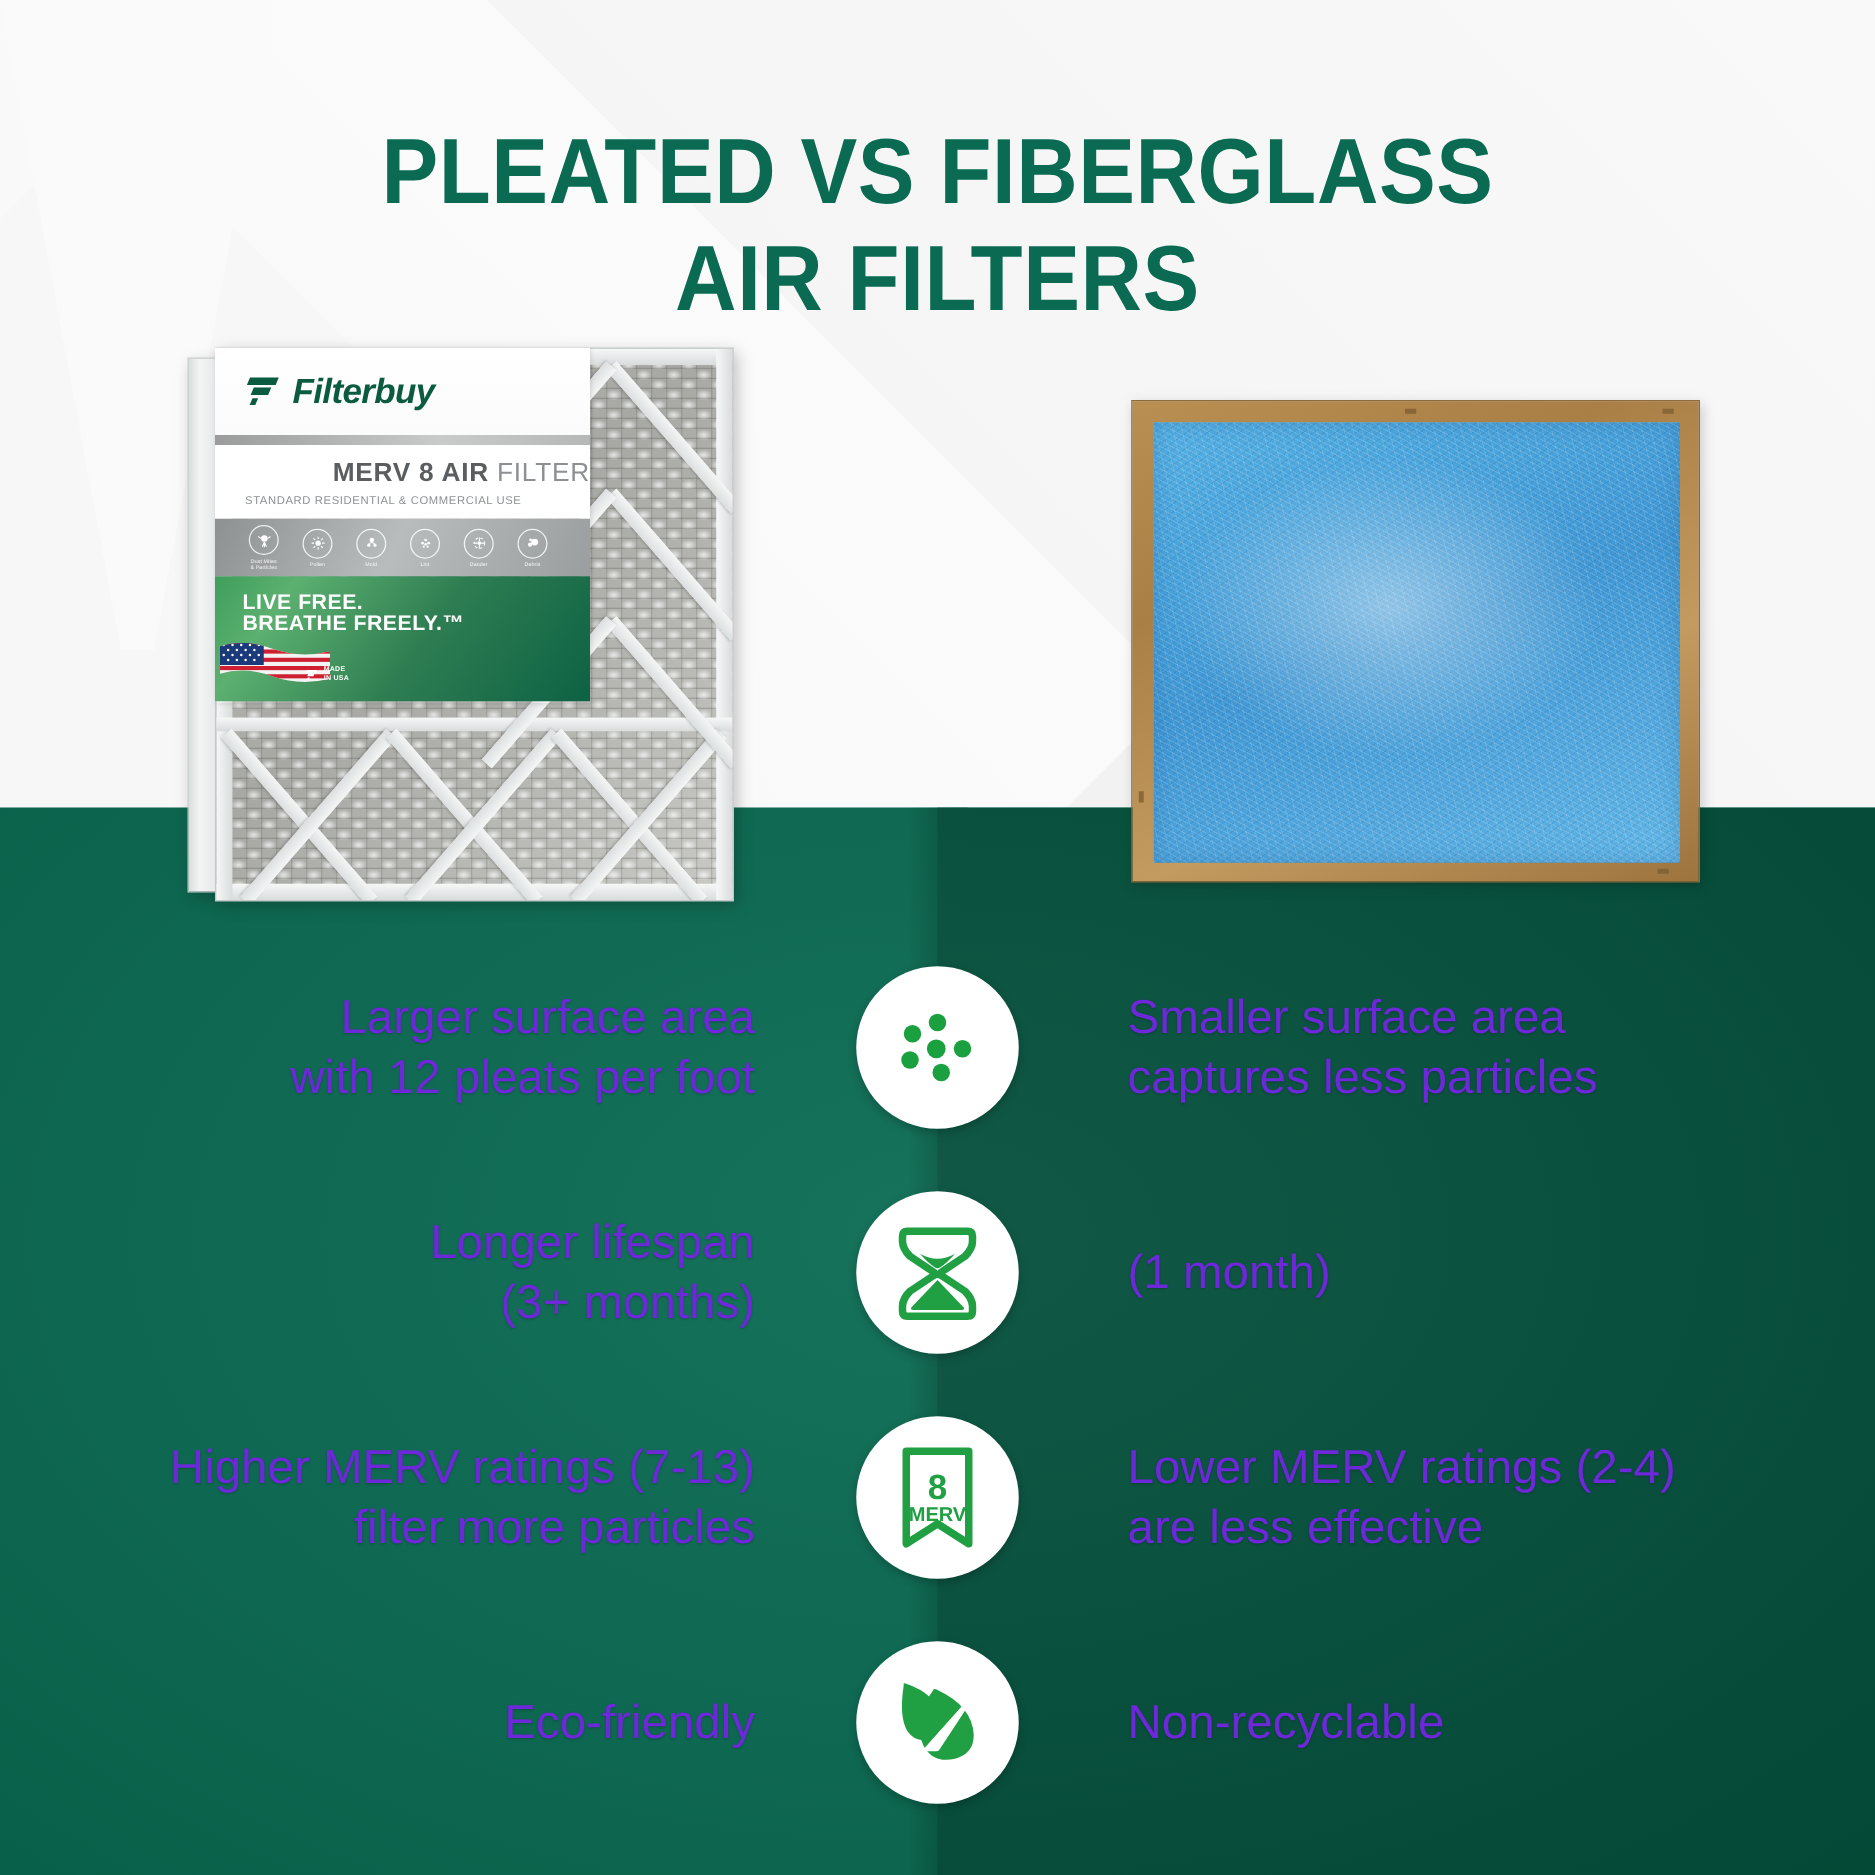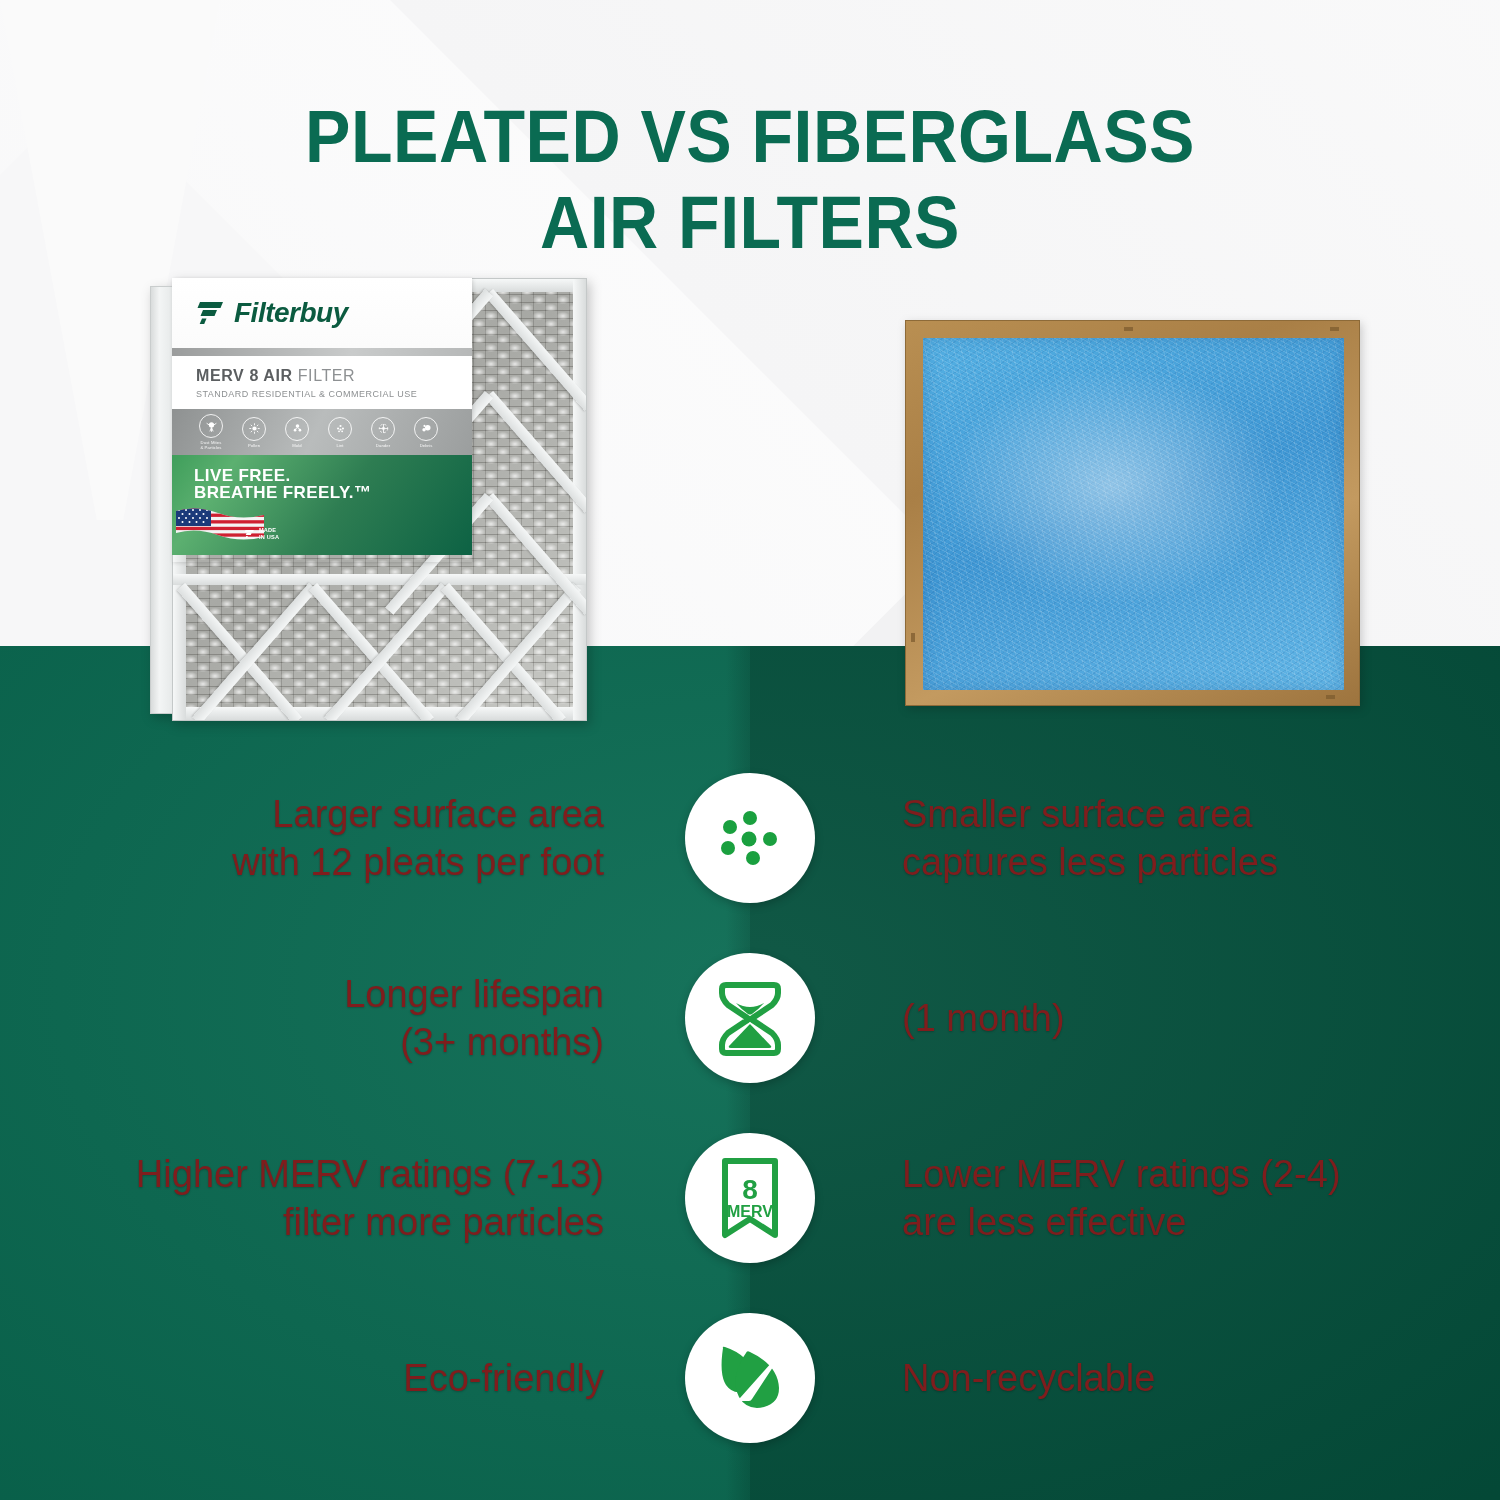--- a/index.html
+++ b/index.html
@@ -188,24 +188,25 @@
   }
   .lbl-grayline {
     height: 8px;
     background: linear-gradient(90deg,#9a9c9c 0%,#c9cbcb 60%,#b6b8b8 100%);
   }
   .lbl-merv {
     background: #ffffff;
     padding: 11px 0 10px 24px;
   }
   .lbl-merv-title {
-    font-size: 16px;
+    font-size: 21px;
     font-weight: bold;
     letter-spacing: 0.6px;
     color: #5b5e60;
+    text-align: right;
   }
   .lbl-merv-title .lite { font-weight: normal; color: #8d9092; }
   .lbl-merv-sub {
     font-size: 9px;
     letter-spacing: 0.5px;
     color: #8d9092;
     margin-top: 4px;
   }
   .lbl-icons {
     height: 46px;
@@ -322,21 +323,21 @@
     width: 220px;
     display: flex;
     justify-content: center;
   }
   .col-right {
     width: 640px;
     padding-left: 42px;
     text-align: left;
   }
   .row-text {
-    color: #7f1d1d;
+    color: #6d28d9;
     font-size: 38px;
     line-height: 48px;
     text-shadow: 0 1px 2px rgba(0,0,0,0.22);
   }
   .icon-circle {
     width: 130px; height: 130px;
     border-radius: 50%;
     background: #ffffff;
     display: flex;
     align-items: center;

